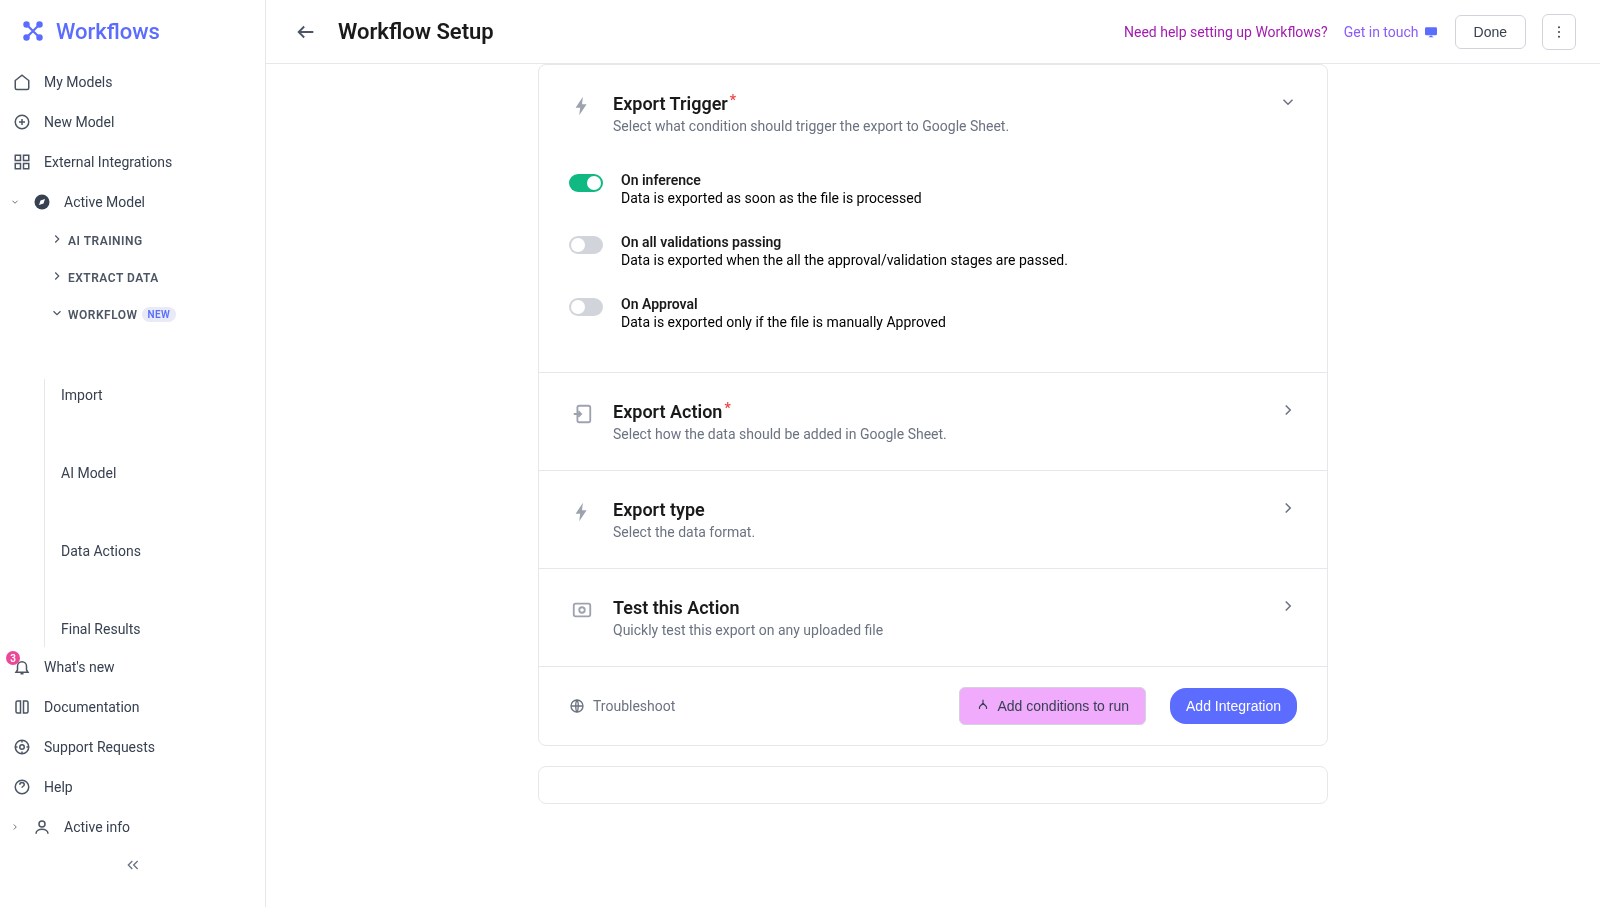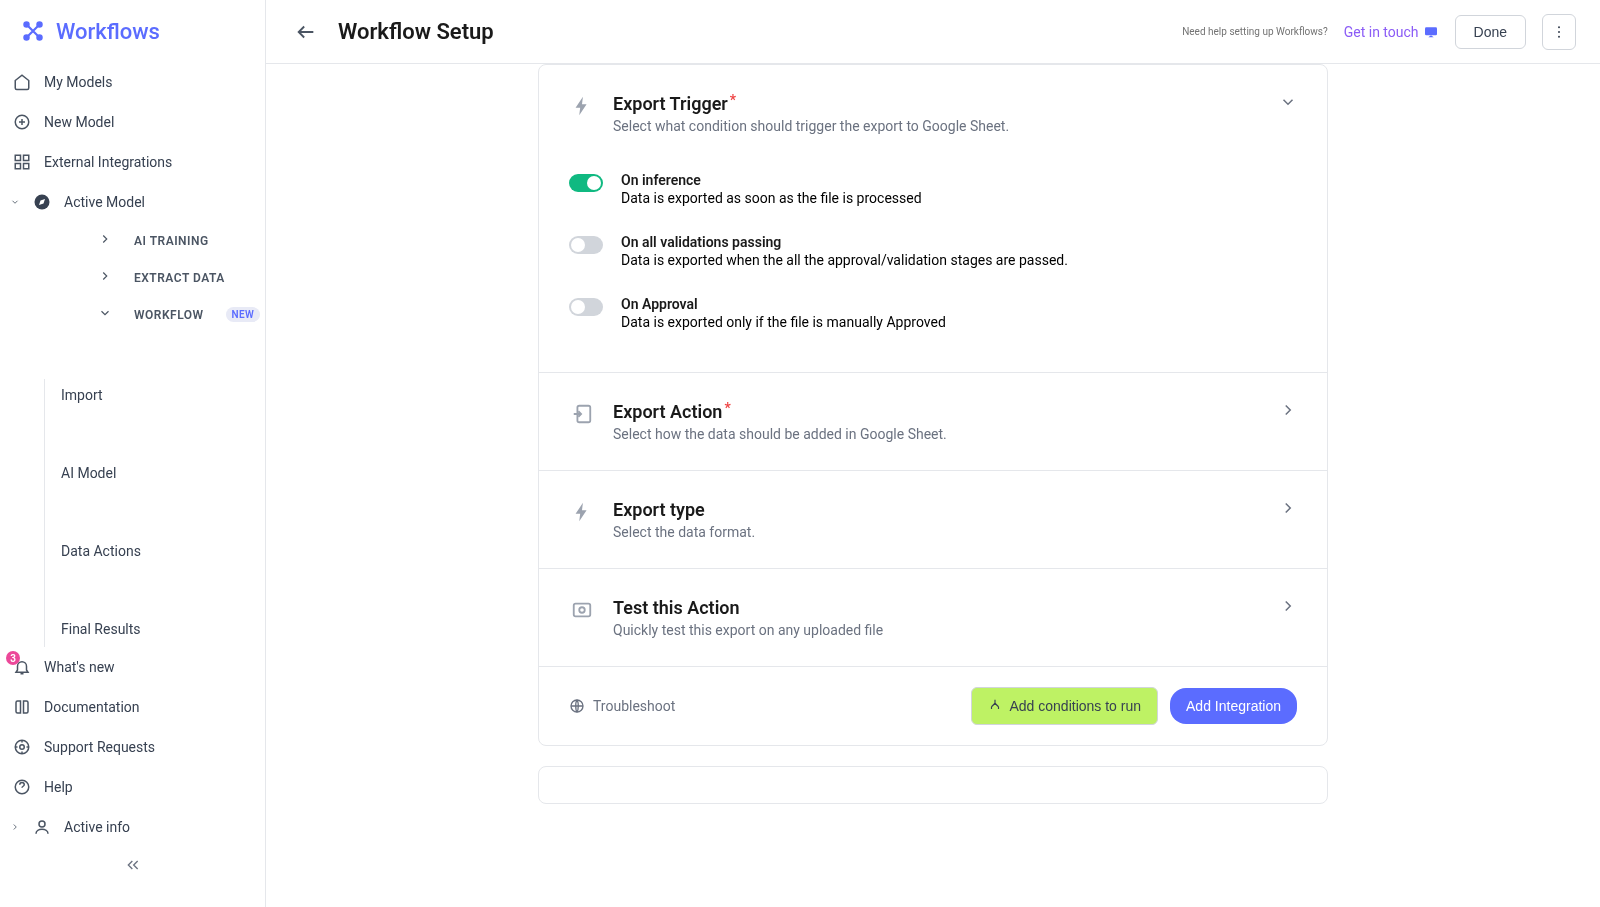--- a/index.html
+++ b/index.html
@@ -5,35 +5,35 @@
 * { box-sizing: border-box; margin: 0; padding: 0; }
 body { font-family: -apple-system, BlinkMacSystemFont, 'Segoe UI', Roboto, sans-serif; font-size: 14px; color: #1a1a1a; background: #fff; width: 1600px; height: 907px; overflow: hidden; display: flex; }
 .sidebar { width: 266px; border-right: 1px solid #e5e7eb; display: flex; flex-direction: column; height: 100%; }
 .brand { display: flex; align-items: center; gap: 10px; padding: 18px 20px; }
 .brand-logo { width: 26px; height: 26px; }
 .brand-name { font-size: 22px; color: #5b6cff; font-weight: 500; }
 .nav-top { flex: 1; overflow-y: auto; }
 .nav-item { display: flex; align-items: center; gap: 12px; padding: 10px 12px; cursor: pointer; color: #374151; }
 .nav-icon { width: 20px; height: 20px; display: flex; align-items: center; justify-content: center; color: #4b5563; }
 .nav-icon svg { width: 18px; height: 18px; }
-.sub-head { display: flex; align-items: center; gap: 22px; padding: 10px 20px 10px 26px; cursor: pointer; font-size: 12px; font-weight: 600; letter-spacing: 0.5px; color: #4b5563; margin-left: 48px; }
+.sub-head { display: flex; align-items: center; gap: 4px; padding: 10px 20px 10px 26px; cursor: pointer; font-size: 12px; font-weight: 600; letter-spacing: 0.5px; color: #4b5563; }
 .sub-head .chev { width: 14px; height: 14px; }
 .badge-new { background: #e8eaf6; color: #5b6cff; font-size: 10px; font-weight: 600; padding: 2px 6px; border-radius: 10px; letter-spacing: 0.3px; }
 .sub-items { border-left: 1px solid #e5e7eb; margin-left: 44px; }
 .sub-item { padding: 8px 16px; cursor: pointer; color: #374151; margin-top: 46px; }
 .sub-item.active { color: #5b6cff; border-left: 2px solid #5b6cff; margin-left: -1px; background: #f5f7ff; }
 .nav-bottom { padding-bottom: 10px; }
 .notif-badge { position: relative; }
 .notif-badge::before { content: attr(data-count); position: absolute; top: -6px; left: -6px; background: #ec4899; color: #fff; font-size: 10px; font-weight: 600; border-radius: 50%; width: 14px; height: 14px; display: flex; align-items: center; justify-content: center; }
 .collapse-btn { display: flex; justify-content: center; padding: 10px 0 24px; cursor: pointer; color: #6b7280; }
 .main { flex: 1; display: flex; flex-direction: column; }
 .topbar { height: 64px; border-bottom: 1px solid #e5e7eb; display: flex; align-items: center; padding: 0 24px; gap: 16px; }
 .back-btn { width: 32px; height: 32px; display: flex; align-items: center; justify-content: center; cursor: pointer; color: #4b5563; }
 .page-title { font-size: 22px; font-weight: 600; flex: 1; }
-.help-text { color: #737373; font-size: 10px; }
+.help-text { color: #a21caf; font-size: 14px; }
 .help-link { color: #8b5cf6; text-decoration: none; display: inline-flex; align-items: flex-end; gap: 4px; }
 .done-btn { border: 1px solid #d1d5db; background: #fff; padding: 8px 18px; border-radius: 6px; cursor: pointer; font-size: 14px; color: #374151; }
 .more-btn { border: 1px solid #d1d5db; background: #fff; width: 34px; height: 36px; border-radius: 6px; cursor: pointer; display: flex; align-items: center; justify-content: center; color: #374151; }
 .content { flex: 1; overflow-y: auto; background: #fff; padding: 0 40px 40px; }
 .card { border: 1px solid #e5e7eb; border-radius: 8px; margin: 0 auto 20px; max-width: 790px; padding: 0; background: #fff; }
 .section { padding: 28px 30px; border-bottom: 1px solid #e5e7eb; }
 .section:last-child { border-bottom: none; }
 .section-head { display: flex; align-items: flex-start; gap: 18px; cursor: pointer; }
 .section-icon { width: 26px; height: 26px; color: #9ca3af; flex-shrink: 0; display: flex; align-items: center; justify-content: center; }
 .section-icon svg { width: 22px; height: 22px; }
@@ -46,21 +46,21 @@
 .trigger-row { display: flex; align-items: flex-start; gap: 18px; padding: 14px 0; }
 .switch { width: 34px; height: 18px; border-radius: 10px; background: #d1d5db; position: relative; cursor: pointer; flex-shrink: 0; margin-top: 2px; }
 .switch.on { background: #10b981; }
 .switch::after { content: ''; position: absolute; width: 14px; height: 14px; border-radius: 50%; background: #fff; top: 2px; left: 2px; transition: left 0.2s; }
 .switch.on::after { left: 18px; }
 .trigger-label { font-weight: 600; font-size: 14px; }
 .trigger-desc { color: #000000; font-size: 14px; margin-top: 2px; }
 .card-footer { padding: 20px 30px; display: flex; align-items: center; }
 .troubleshoot { display: flex; align-items: center; gap: 8px; color: #6b7280; cursor: pointer; }
 .spacer { flex: 1; }
-.cond-btn { border: 1px solid #d1d5db; background: #bef264; padding: 10px 16px; border-radius: 6px; cursor: pointer; font-size: 14px; display: flex; gap: 8px; color: #374151; margin-right: 12px; }
+.cond-btn { border: 1px solid #d1d5db; background: #f0abfc; padding: 10px 16px; border-radius: 6px; cursor: pointer; font-size: 14px; display: flex; gap: 8px; color: #374151; margin-right: 24px; }
 .add-int-btn { background: #5b6cff; color: #fff; border: none; padding: 10px 16px; border-radius: 16px; cursor: pointer; font-size: 14px; }
 .next-card { border: 1px solid #e5e7eb; border-radius: 8px; max-width: 790px; margin: 0 auto; padding: 18px; height: 30px; }
 </style>
 </head>
 <body>
 
 <div class="sidebar">
   <div class="brand">
     <svg class="brand-logo" viewBox="0 0 24 24" fill="none" stroke="#5b6cff" stroke-width="2">
         <circle cx="6" cy="6" r="2" fill="#5b6cff"></circle>

